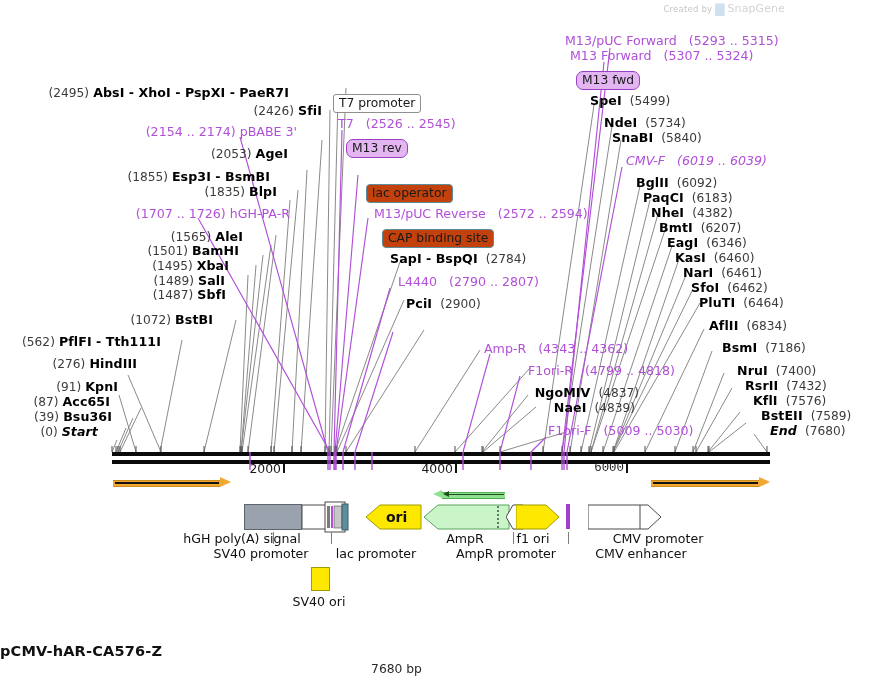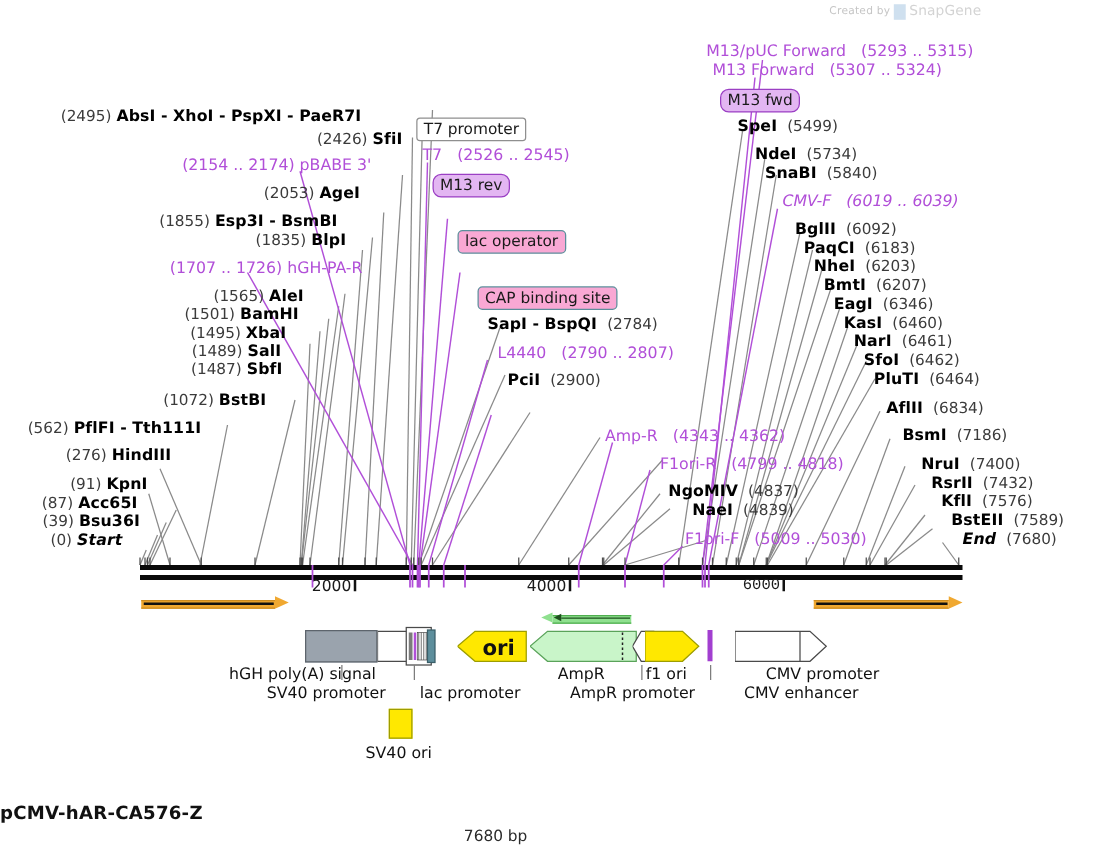--- a/index.html
+++ b/index.html
@@ -26,21 +26,21 @@
   .sep{color:#000;font-weight:bold;}
   .prm{color:#b14fd8;}                           
   .prm .pname{font-weight:normal;}
   .prm .prange{color:#b14fd8;}
 
   
   .pill{position:absolute;font-size:12.3px;line-height:14px;padding:1px 5px 2px 5px;
         border-radius:4px;white-space:nowrap;box-sizing:border-box;}
   .pill.plain{background:#ffffff;border:1px solid #8f8f8f;color:#1a1a1a;border-radius:3px;}
   .pill.purple{background:#e3b6f2;border:1px solid #9b3fc4;color:#1a1a1a;border-radius:7px;}
-  .pill.blue{background:#f9a8d4;border:1px solid #5d8e9c;color:#1a1a1a;border-radius:4px;}
+  .pill.blue{background:#c2410c;border:1px solid #5d8e9c;color:#1a1a1a;border-radius:4px;}
 
   
   .leaders{position:absolute;left:0;top:0;width:886px;height:682px;pointer-events:none;}
 
   
   .ruler-wrap{position:absolute;left:112px;top:452px;width:658px;height:14px;}
   .ruler-top{position:absolute;left:0;top:0;width:658px;height:4px;background:#0a0a0a;}
   .ruler-bot{position:absolute;left:0;top:8px;width:658px;height:4px;background:#0a0a0a;}
   .ruler-gap{position:absolute;left:0;top:4px;width:658px;height:4px;background:#fff;}
   .tick{position:absolute;top:12px;width:2px;height:9px;background:#111;}
@@ -246,20 +246,24 @@
   <div class="lbl prm" style="left:338px;top:117px;">
     <span class="pname">T7</span>&nbsp;&nbsp;
     <span class="prange">(2526 .. 2545)</span>
   </div>
 
   <div class="pill purple" style="left:346px;top:139px;">M13 rev</div>
 
 
   <div class="pill blue" style="left:366px;top:184px;">lac operator</div>
 
+  <div class="lbl prm" style="left:374px;top:207px;">
+    <span class="pname">M13/pUC Reverse</span>&nbsp;&nbsp;
+    <span class="prange">(2572 .. 2594)</span>
+  </div>
 
   <div class="pill blue" style="left:382px;top:229px;">CAP binding site</div>
 
   <div class="lbl enz" style="left:390px;top:252px;">
     <span class="ename">SapI</span><span class="sep"> - </span><span class="ename">BspQI</span>&nbsp;
     <span class="pos">(2784)</span>
   </div>
 
   <div class="lbl prm" style="left:398px;top:275px;">
     <span class="pname">L4440</span>&nbsp;&nbsp;
@@ -326,21 +330,21 @@
   <div class="lbl enz" style="left:636px;top:176px;">
     <span class="ename">BglII</span>&nbsp;
     <span class="pos">(6092)</span>
   </div>
   <div class="lbl enz" style="left:643px;top:191px;">
     <span class="ename">PaqCI</span>&nbsp;
     <span class="pos">(6183)</span>
   </div>
   <div class="lbl enz" style="left:651px;top:206px;">
     <span class="ename">NheI</span>&nbsp;
-    <span class="pos">(6203)</span>
+    <span class="pos">(4382)</span>
   </div>
   <div class="lbl enz" style="left:659px;top:221px;">
     <span class="ename">BmtI</span>&nbsp;
     <span class="pos">(6207)</span>
   </div>
   <div class="lbl enz" style="left:667px;top:236px;">
     <span class="ename">EagI</span>&nbsp;
     <span class="pos">(6346)</span>
   </div>
   <div class="lbl enz" style="left:675px;top:251px;">
@@ -496,21 +500,21 @@
     <rect x="20" y="4" width="6" height="26" fill="#5d8e9c" stroke="#3a5e68" stroke-width="1"></rect>
     <line x1="13" y1="6" x2="13" y2="28" stroke="#444" stroke-width="0.6"></line>
     <line x1="15" y1="6" x2="15" y2="28" stroke="#444" stroke-width="0.6"></line>
     <line x1="17" y1="6" x2="17" y2="28" stroke="#444" stroke-width="0.6"></line>
     <line x1="19" y1="6" x2="19" y2="28" stroke="#444" stroke-width="0.6"></line>
   </svg>
 
   <svg style="position:absolute;left:366px;top:503px;width:56px;height:28px;" viewBox="0 0 56 28">
     <polygon points="0,14 14,2 55,2 55,26 14,26" fill="#ffe800" stroke="#9d9d00" stroke-width="1"></polygon>
   </svg>
-  <div style="position:absolute;left:386px;top:509px;font-size:17px;font-weight:bold;color:#111;">ori</div>
+  <div style="position:absolute;left:386px;top:509px;font-size:14px;font-weight:bold;color:#111;">ori</div>
 
   <svg style="position:absolute;left:424px;top:503px;width:86px;height:28px;" viewBox="0 0 86 28">
     <polygon points="0,14 14,2 85,2 85,26 14,26" fill="#c9f5c9" stroke="#5aa35a" stroke-width="1"></polygon>
     <line x1="74" y1="3" x2="74" y2="25" stroke="#222" stroke-width="1.2" stroke-dasharray="2,2"></line>
   </svg>
 
   <svg style="position:absolute;left:506px;top:503px;width:18px;height:28px;" viewBox="0 0 18 28">
     <polygon points="0,14 7,2 17,2 17,26 7,26" fill="#ffffff" stroke="#4a4a4a" stroke-width="1"></polygon>
   </svg>
 

